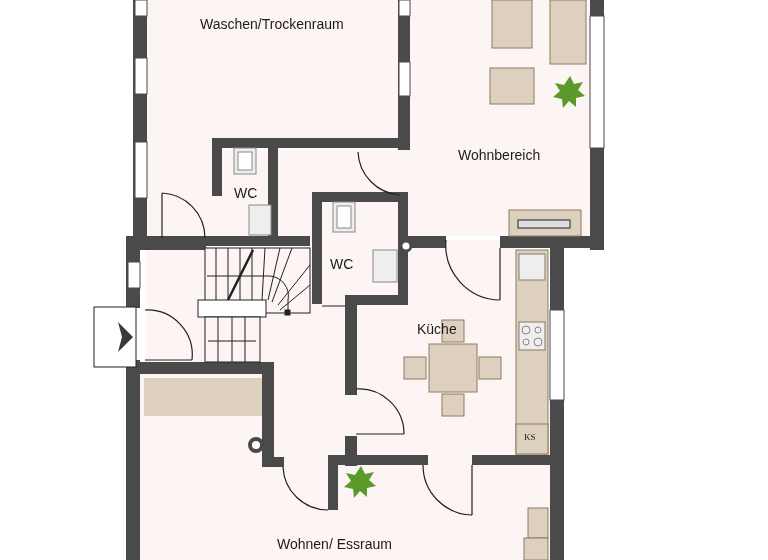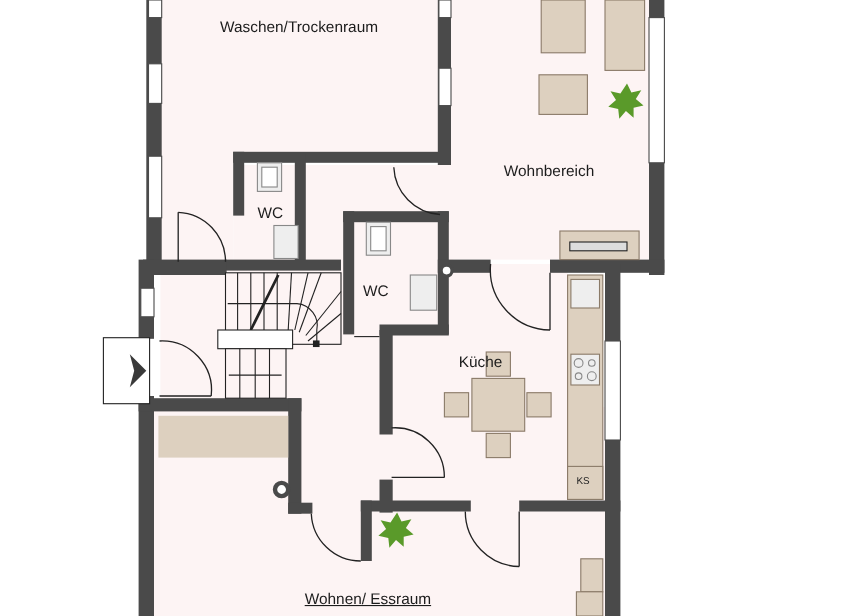--- a/index.html
+++ b/index.html
@@ -1,19 +1,19 @@
 <!DOCTYPE html>
 <html><head>
 <meta charset="utf-8">
 <style>
   html, body { margin:0; padding:0; }
   body { width:768px; height:560px; overflow:hidden; background:#ffffff; position:relative; font-family:"Liberation Sans", sans-serif; }
   .canvas { position:absolute; left:0; top:0; width:768px; height:560px; }
   .room-label { position:absolute; font-size:14px; color:#1c1c1c; white-space:nowrap; }
-  .small-label { position:absolute; font-size:9px; color:#222; }
+  .small-label { position:absolute; font-size:9px; color:#222;font-family:Liberation Serif, serif; }
 </style>
 </head>
 <body>
 
 <div class="canvas">
 <svg width="768" height="560" viewBox="0 0 768 560" xmlns="http://www.w3.org/2000/svg">
 
   <g>
     <rect x="146" y="0" width="254" height="140" fill="#fdf4f4"></rect>
     <rect x="410" y="0" width="182" height="236" fill="#fdf4f4"></rect>
@@ -161,15 +161,15 @@
     <polygon points="570,76 574,84 583,82 578,90 585,96 576,98 576,107 569,101 563,108 562,99 553,97 560,91 555,83 564,85"></polygon>
     <polygon points="361,466 365,474 374,472 369,480 376,486 367,488 367,497 360,491 354,498 353,489 344,487 351,481 346,473 355,475"></polygon>
   </g>
 </svg>
 
   <div class="room-label" style="left:200px; top:16px;">Waschen/Trockenraum</div>
   <div class="room-label" style="left:458px; top:147px;">Wohnbereich</div>
   <div class="room-label" style="left:234px; top:185px;">WC</div>
   <div class="room-label" style="left:330px; top:256px;">WC</div>
   <div class="room-label" style="left:417px; top:293px;margin-top:28px;">Küche</div>
-  <div class="room-label" style="left:277px; top:536px;text-decoration:underline;">Wohnen/ Essraum</div>
+  <div class="room-label" style="left:277px; top:536px;">Wohnen/ Essraum</div>
   <div class="small-label" style="left:524px; top:432px;">KS</div>
 </div>
 
 </body></html>

